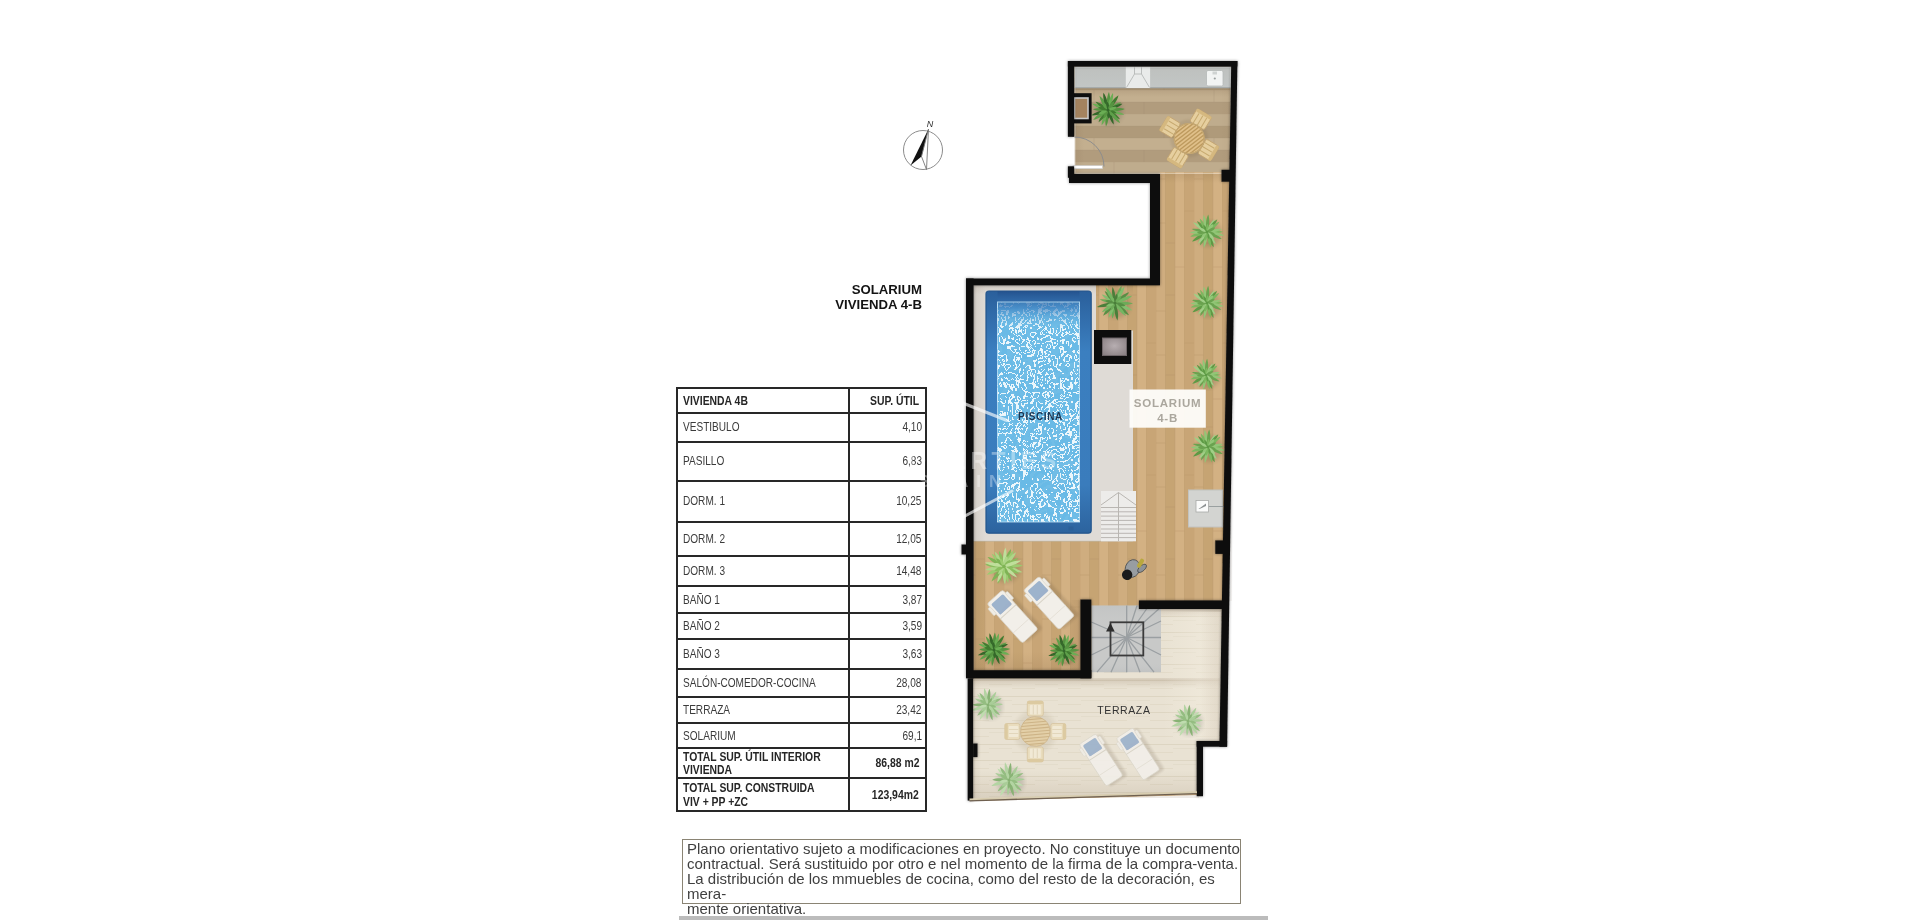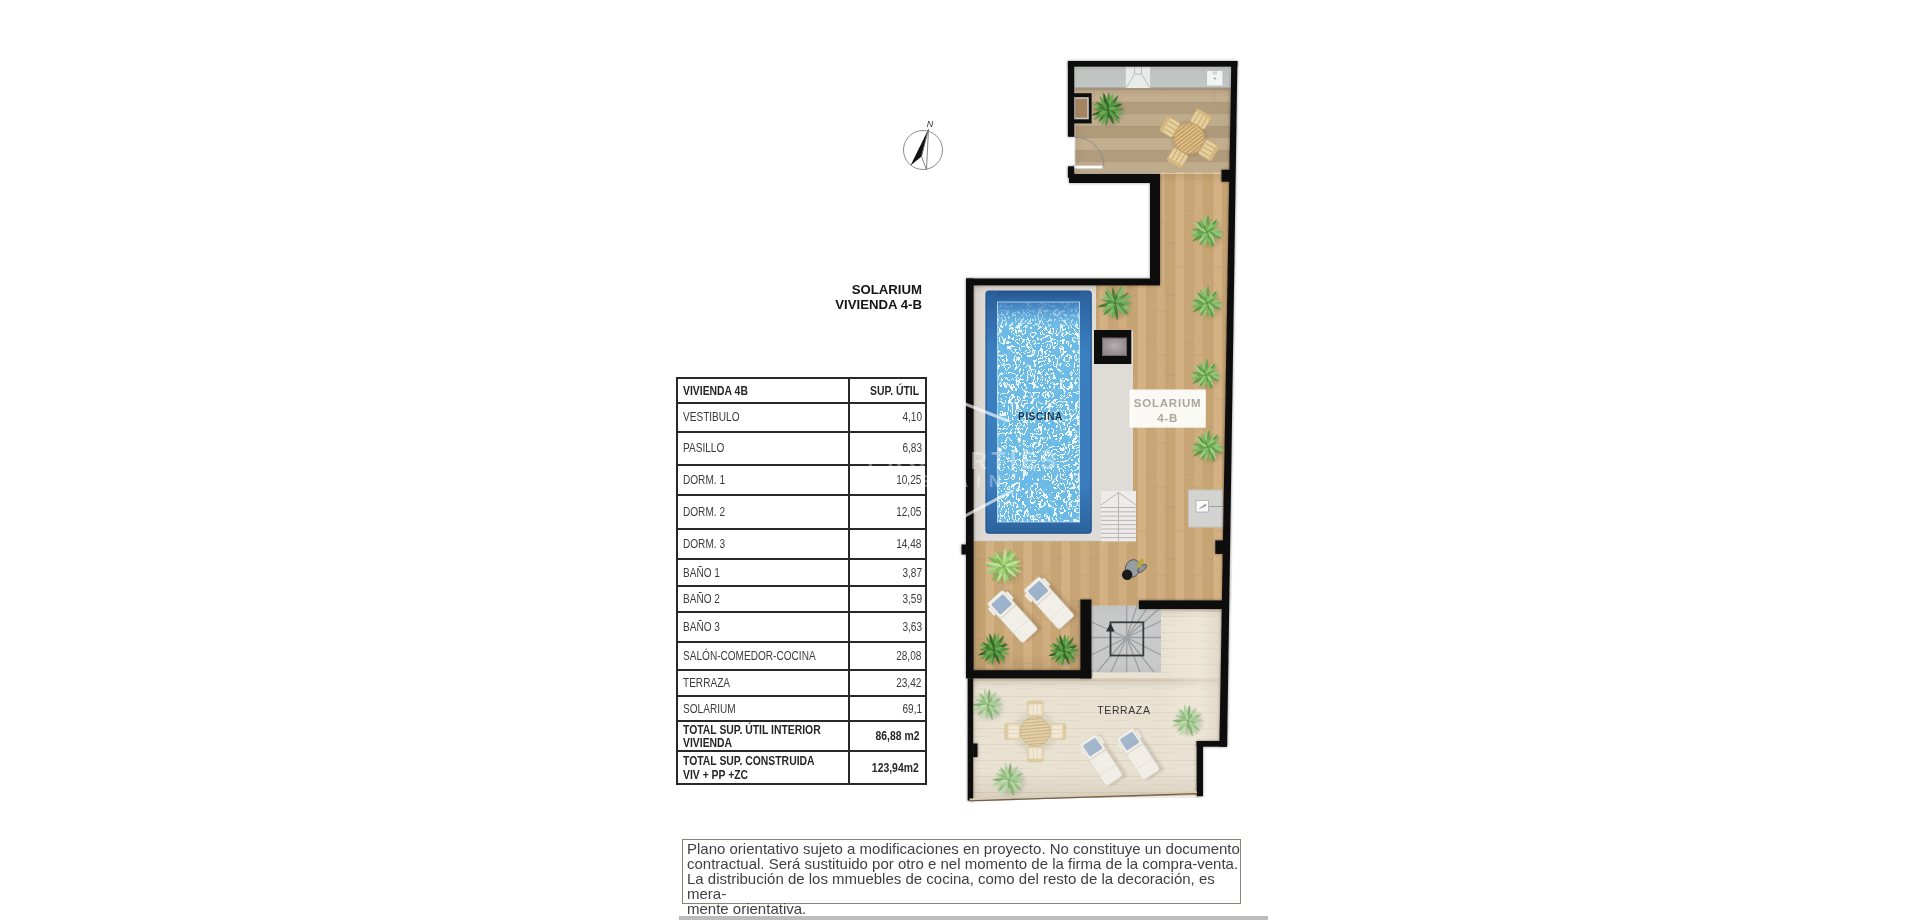--- a/index.html
+++ b/index.html
@@ -3,21 +3,21 @@
 <meta charset="utf-8">
 <style>
   html,body{margin:0;padding:0;}
   body{width:1920px;height:920px;background:#ffffff;position:relative;overflow:hidden;
        font-family:"Liberation Sans",sans-serif;}
   .abs{position:absolute;}
   
   #title{left:780px;top:282px;width:142px;text-align:right;font-weight:bold;
          font-size:13.2px;line-height:15.4px;color:#141414;letter-spacing:0px;}
   
-  #tbl{left:676px;top:377px;border-collapse:collapse;table-layout:fixed;width:249px;
+  #tbl{left:676px;top:387px;border-collapse:collapse;table-layout:fixed;width:249px;
        color:#3b3b3b;font-size:12.6px;}
   #tbl td{border:2px solid #282828;padding:0 0 0 5px;vertical-align:middle;white-space:nowrap;}
   #tbl td.v{text-align:right;padding:0;}
   #tbl td.b{font-weight:bold;color:#262626;line-height:13.5px;font-size:13px;}
   #tbl td span{display:inline-block;transform:scaleX(0.8);transform-origin:0 50%;white-space:nowrap;}
   #tbl td.v span{transform-origin:50% 50%;}
   
   #disc{left:682px;top:839px;width:553px;height:62px;border:1px solid #8a8474;
         font-size:15px;line-height:15.1px;color:#3f3f3f;padding:1px 0 0 4px;}
   #band{left:679px;top:915.5px;width:589px;height:4.5px;background:#bcbcbc;}
@@ -33,25 +33,25 @@
     </colgroup>
   <tbody>
       <tr style="height:25.1px">
         <td class="b"><span>VIVIENDA 4B</span></td>
         <td class="b v"><span>SUP. ÚTIL</span></td>
       </tr>
   <tr style="height:28.8px">
         <td><span>VESTIBULO</span></td>
         <td class="v"><span>4,10</span></td>
       </tr>
-  <tr style="height:33px">
+  <tr style="height:39px">
         <td><span>PASILLO</span></td>
         <td class="v"><span>6,83</span></td>
       </tr>
-  <tr style="height:30px">
+  <tr style="height:41px">
         <td><span>DORM. 1</span></td>
         <td class="v"><span>10,25</span></td>
       </tr>
   <tr style="height:34px">
         <td><span>DORM. 2</span></td>
         <td class="v"><span>12,05</span></td>
       </tr>
   <tr style="height:30px">
         <td><span>DORM. 3</span></td>
         <td class="v"><span>14,48</span></td>

